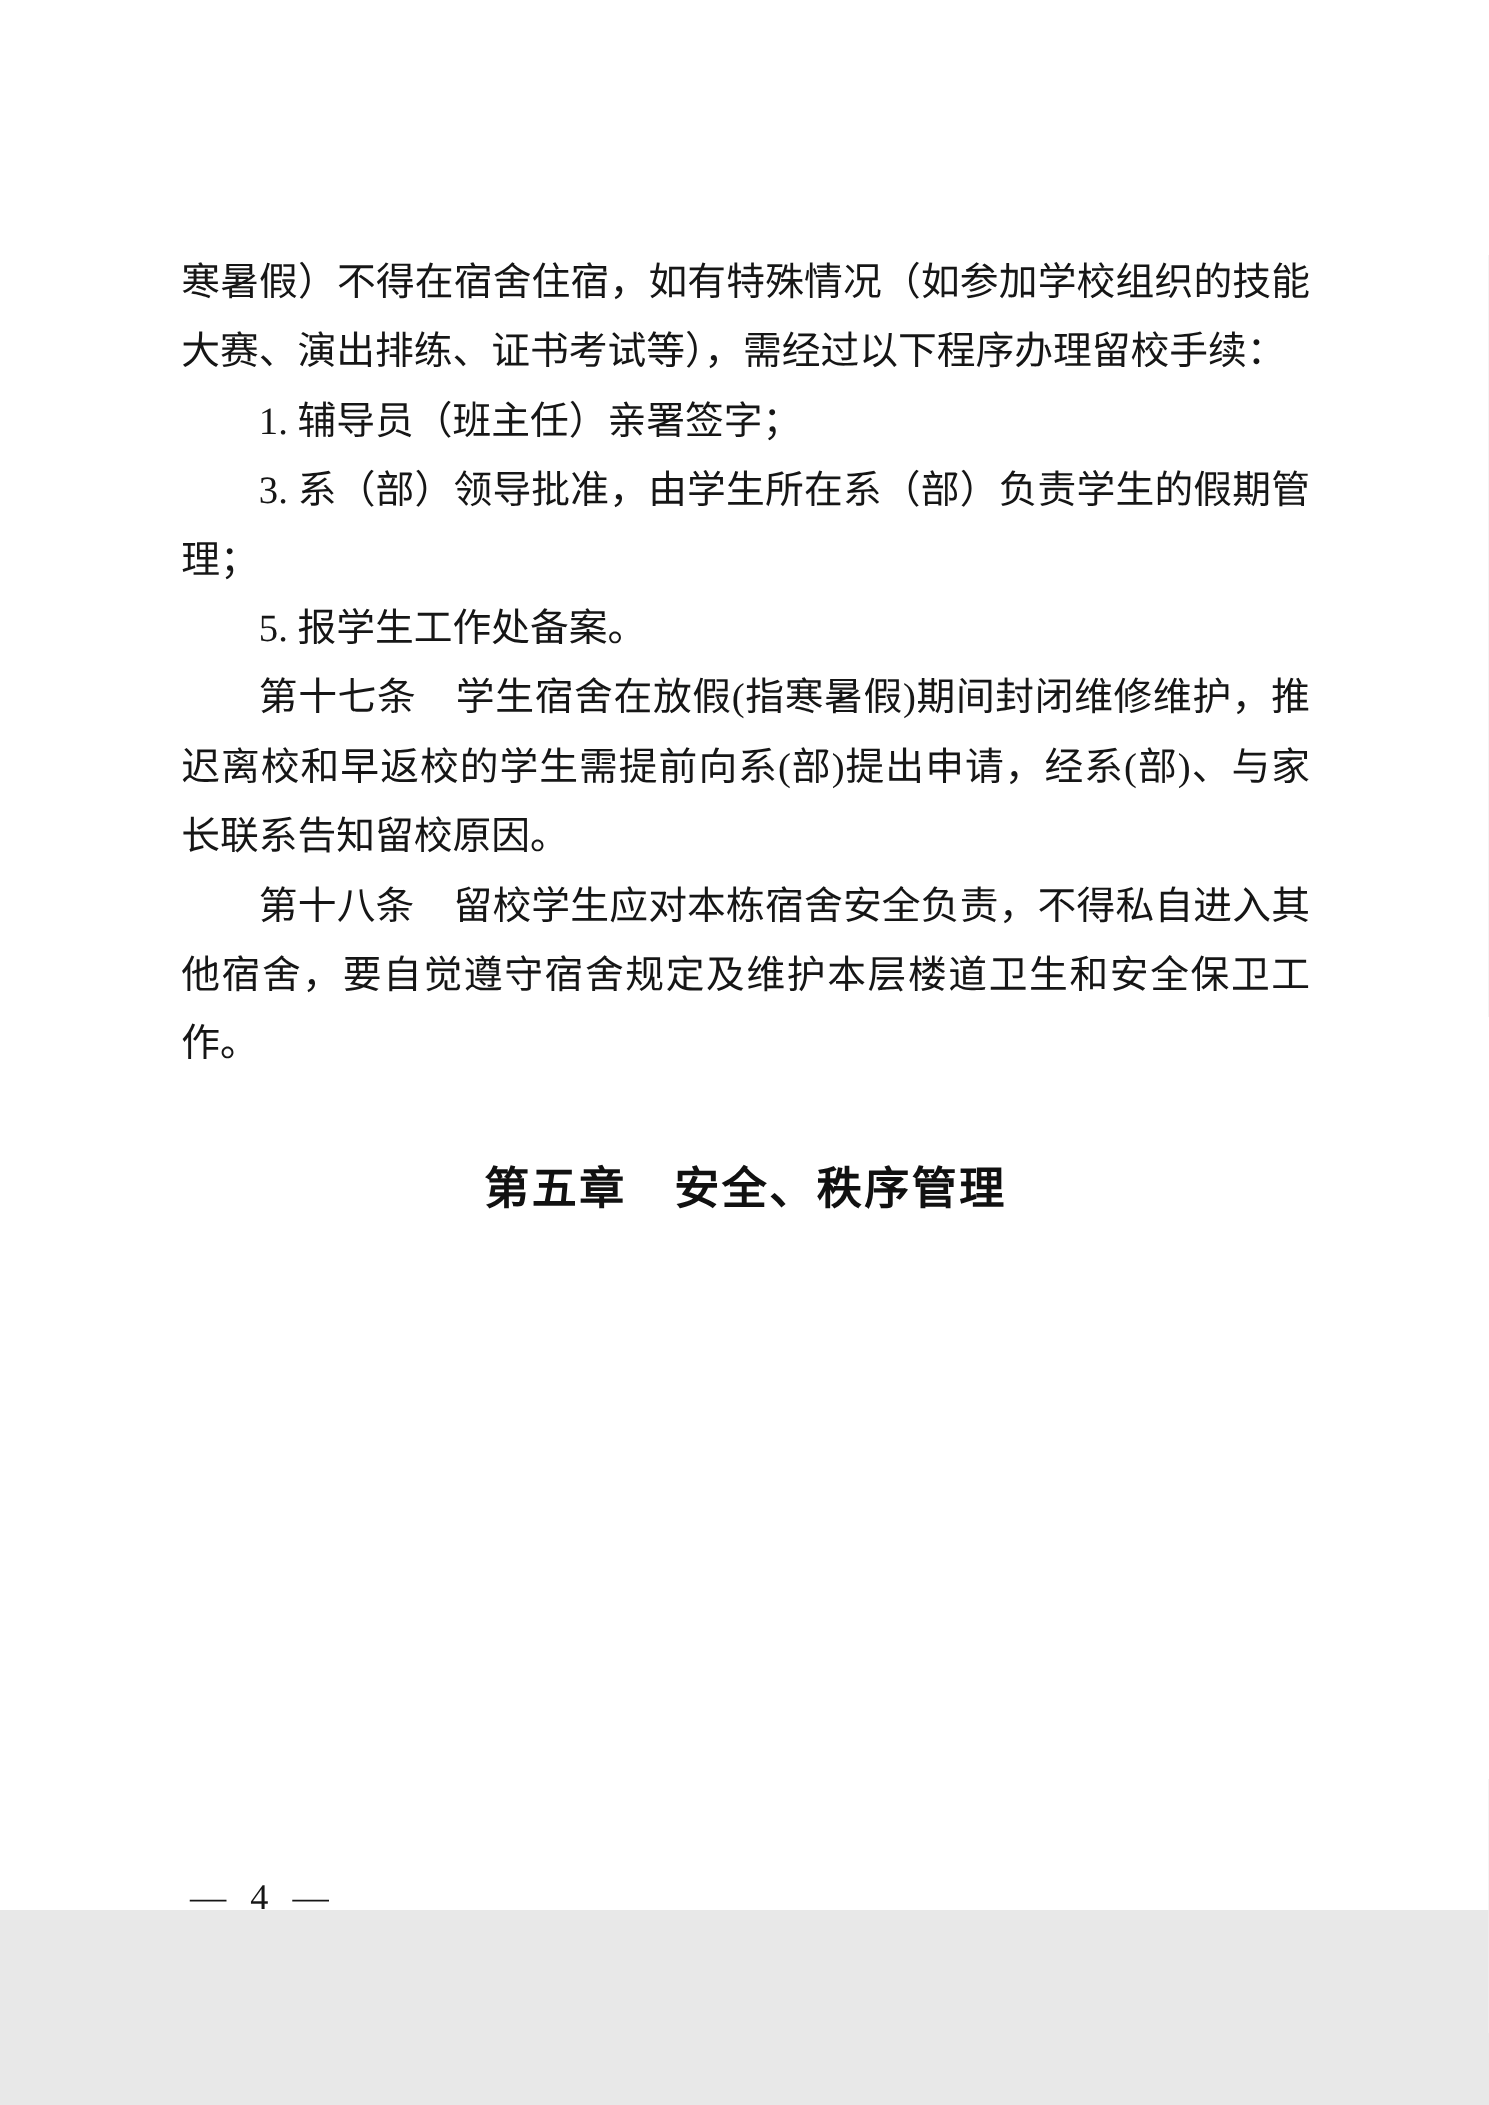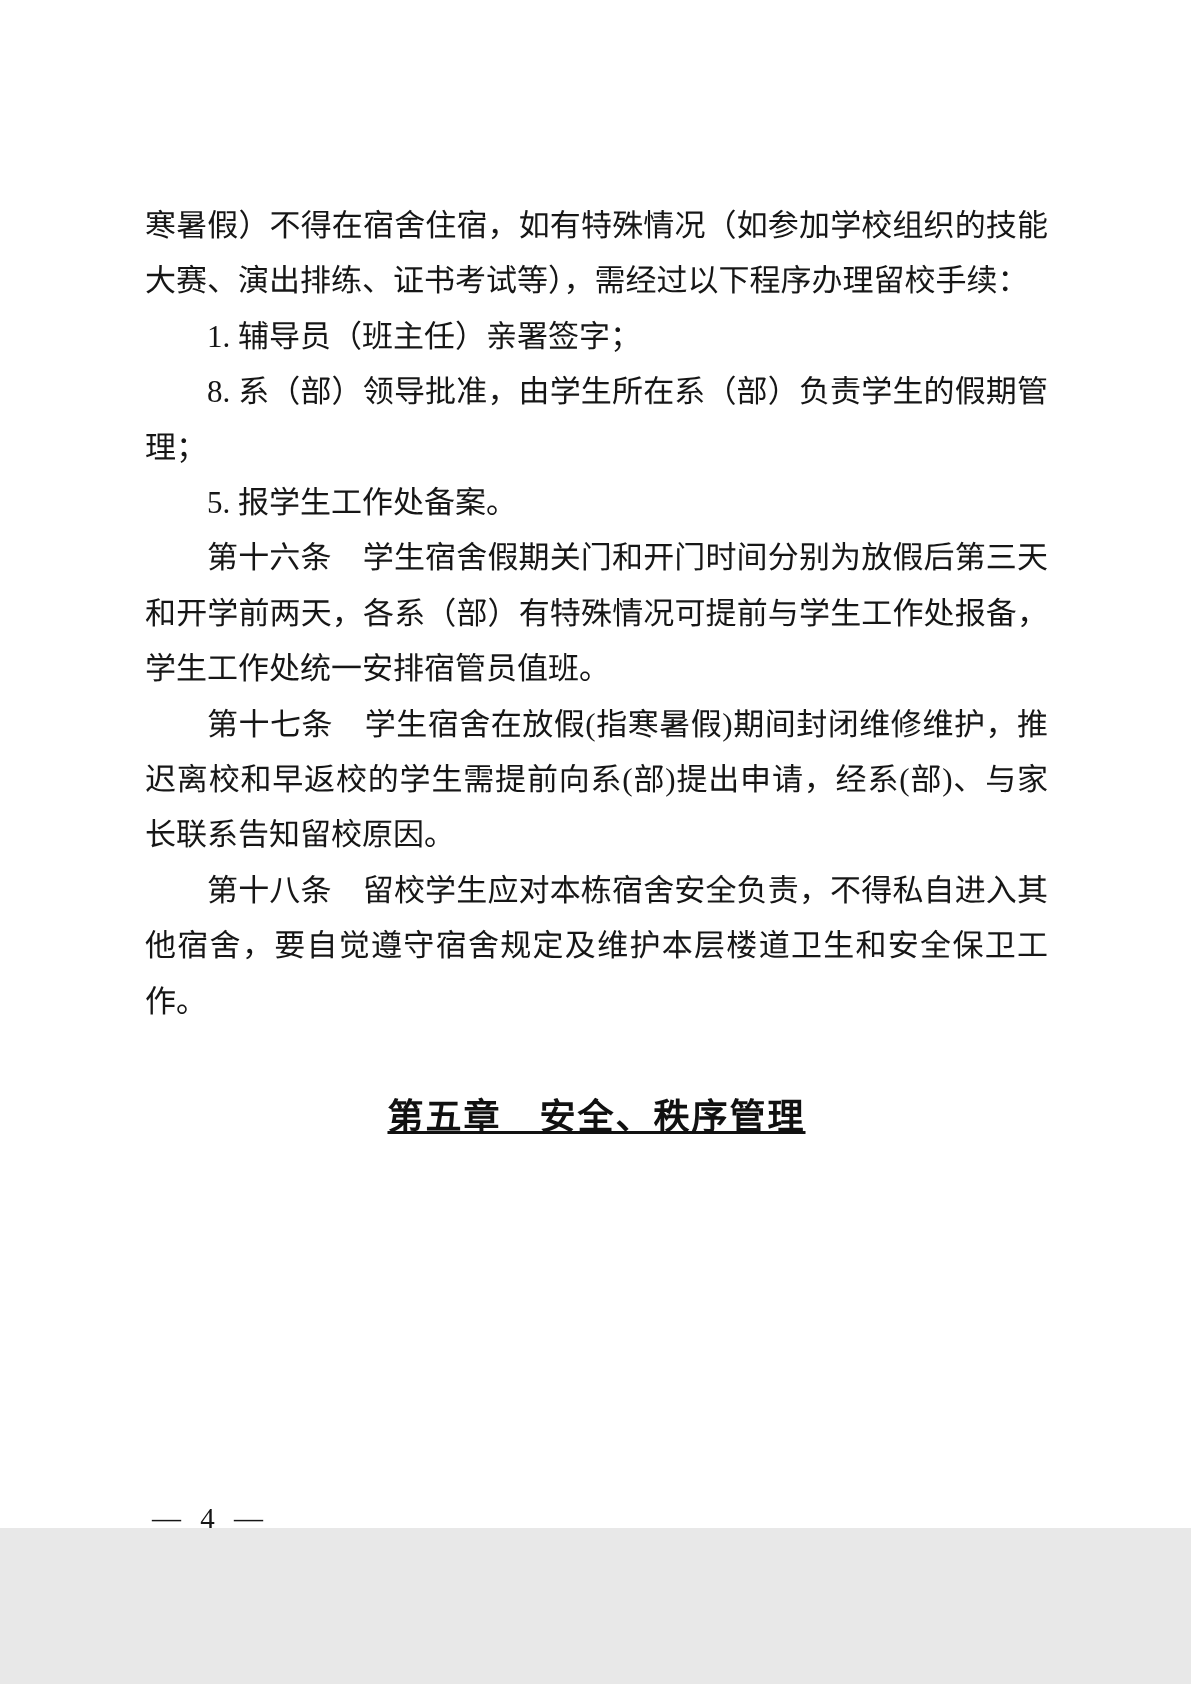--- a/index.html
+++ b/index.html
@@ -36,21 +36,20 @@
   }
   .chapter-heading {
     margin: 58px 0 2px 0;
     text-align: center;
     font-family: "Liberation Sans", "DejaVu Sans", sans-serif;
     font-weight: 700;
     font-size: 36px;
     line-height: 60px;
     letter-spacing: 2px;
     color: #111111;
-    text-decoration: underline;
   }
   .footer {
     position: absolute;
     left: 152px;
     top: 1498px;
     font-size: 29px;
     line-height: 40px;
     letter-spacing: 1px;
     word-spacing: 10px;
     color: #161616;
@@ -61,25 +60,24 @@
 
 <div class="page">
   <div class="content">
 
     <p class="para">寒暑假）不得在宿舍住宿，如有特殊情况（如参加学校组织的技能大赛、演出排练、证书考试等），需经过以下程序办理留校手续：</p>
 
 
 
     <p class="para indent2">1. 辅导员（班主任）亲署签字；</p>
 
-    <p class="para indent2">8. 系（部）领导批准，由学生所在系（部）负责学生的假期管理；</p>
+    <p class="para indent2">3. 系（部）领导批准，由学生所在系（部）负责学生的假期管理；</p>
 
     <p class="para indent2">5. 报学生工作处备案。</p>
 
-    <p class="para indent2">第十六条　学生宿舍假期关门和开门时间分别为放假后第三天和开学前两天，各系（部）有特殊情况可提前与学生工作处报备，学生工作处统一安排宿管员值班。</p>
 
     <p class="para indent2">第十七条　学生宿舍在放假(指寒暑假)期间封闭维修维护，推迟离校和早返校的学生需提前向系(部)提出申请，经系(部)、与家长联系告知留校原因。</p>
 
     <p class="para indent2">第十八条　留校学生应对本栋宿舍安全负责，不得私自进入其他宿舍，要自觉遵守宿舍规定及维护本层楼道卫生和安全保卫工作。</p>
 
     <h2 class="chapter-heading">第五章　安全、秩序管理</h2>
 
 
   </div>
 

